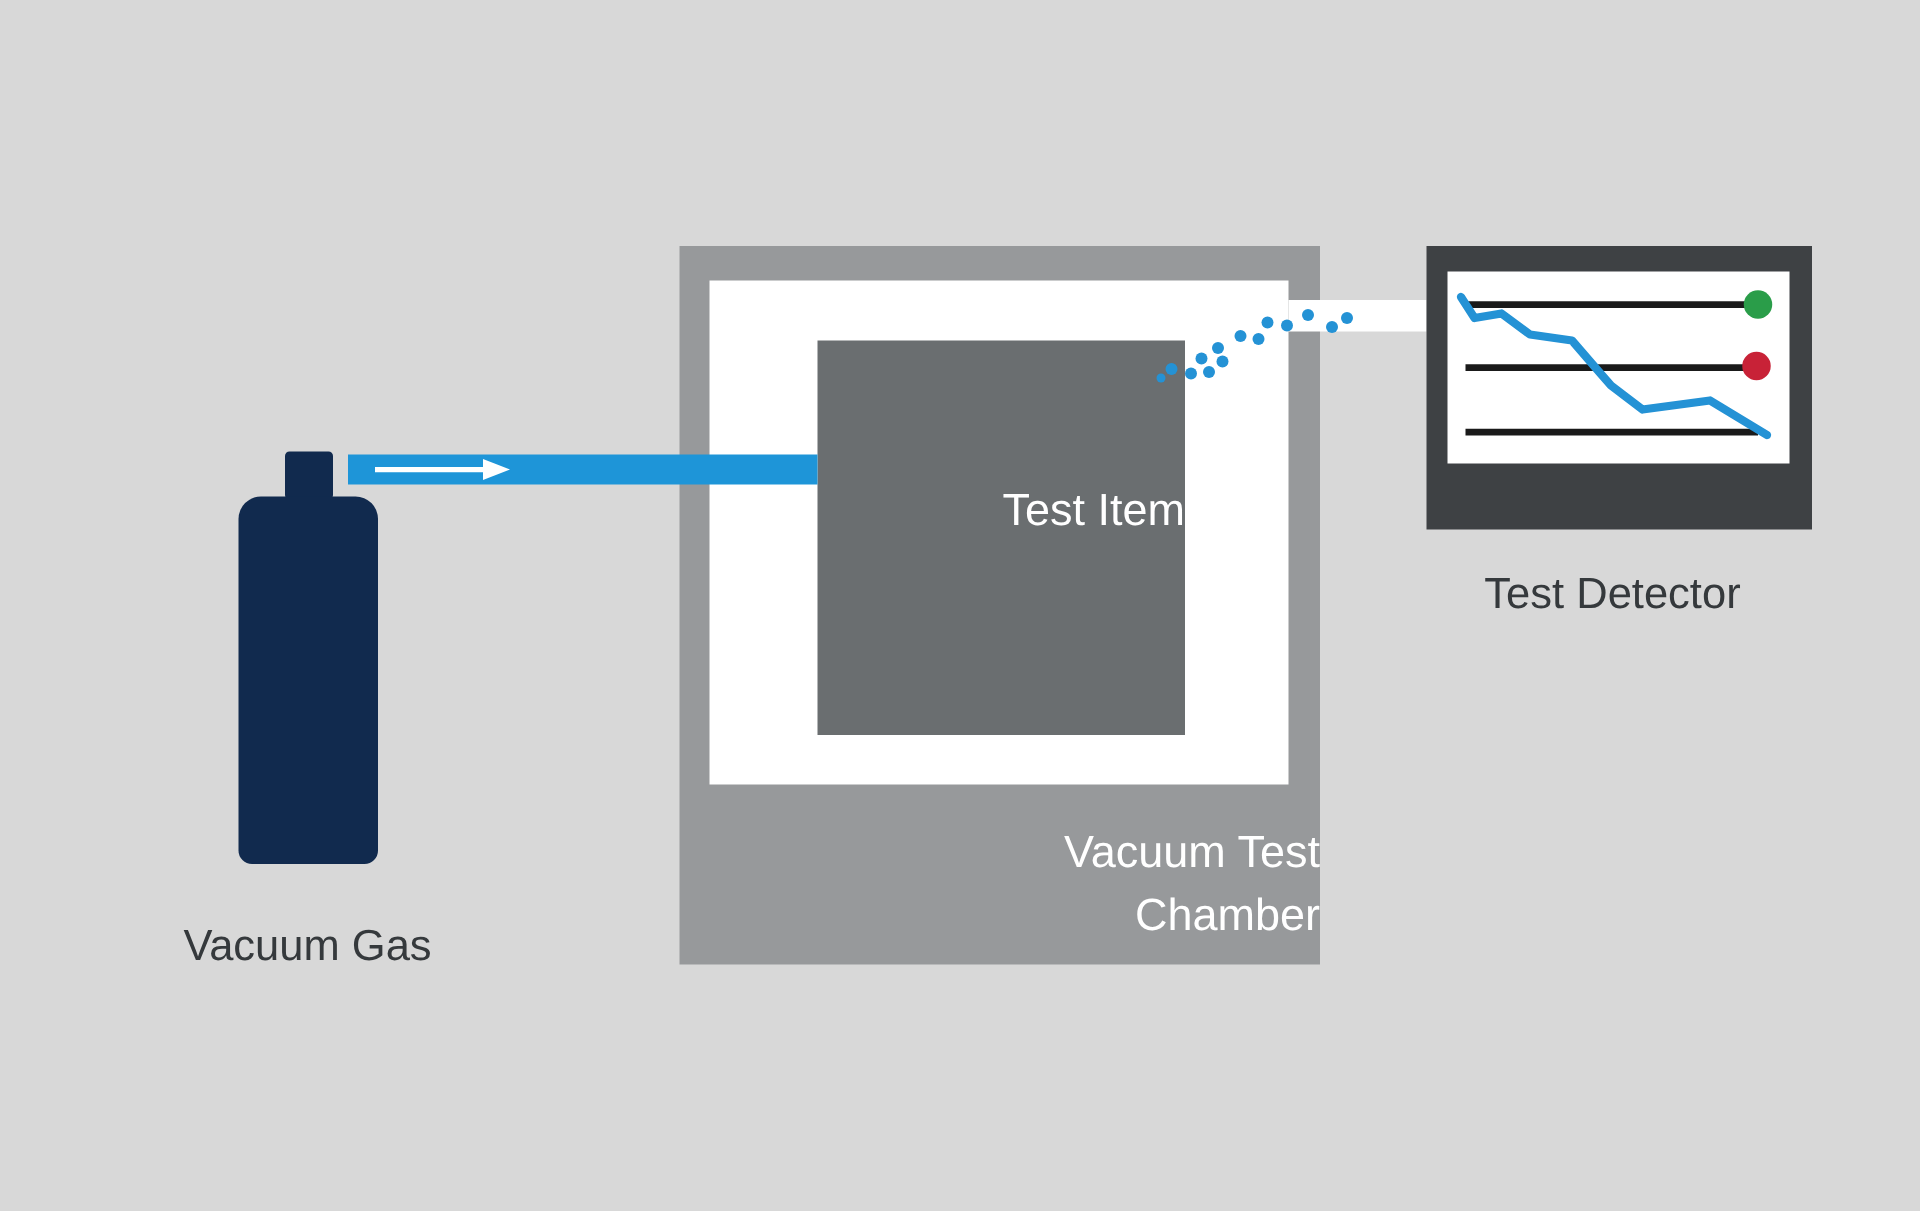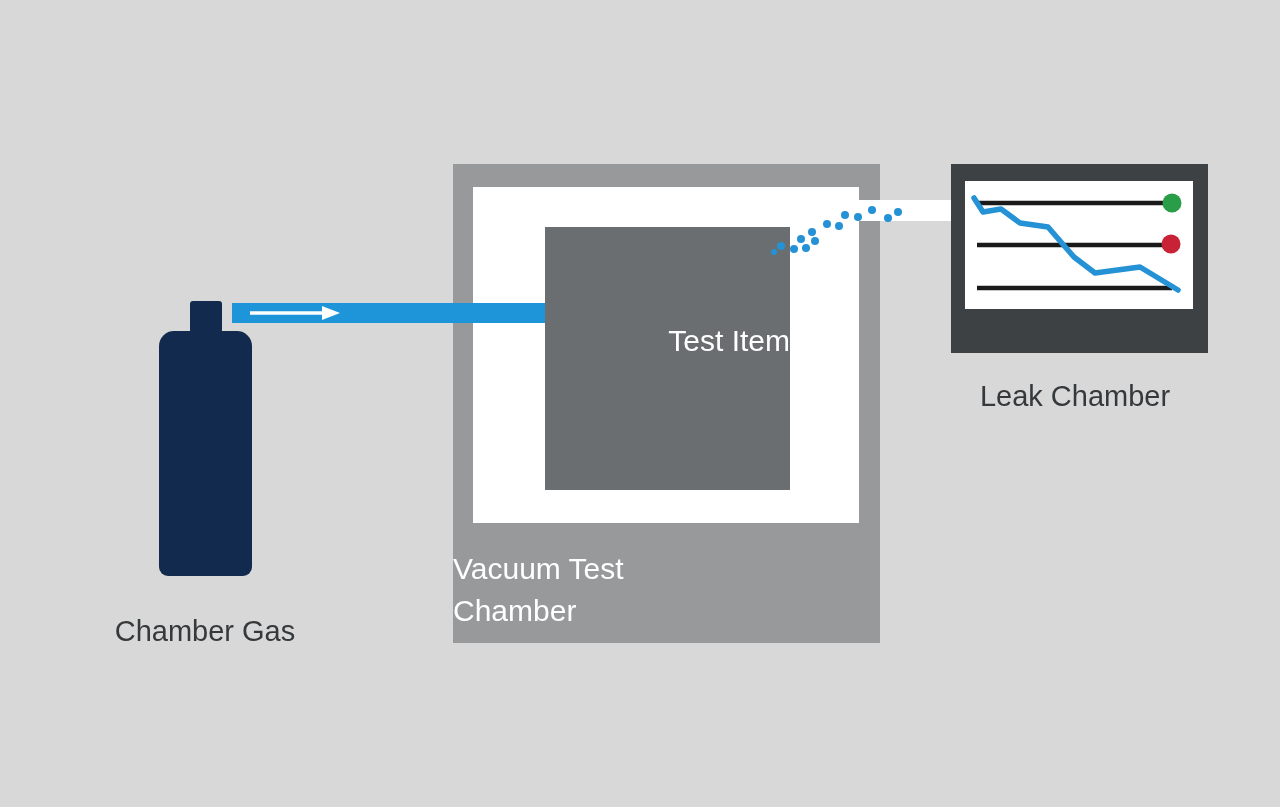--- a/index.html
+++ b/index.html
@@ -19,21 +19,21 @@
   
   .gas-pipe{left:232px;top:303px;width:313px;height:20px;
     background:var(--tracer-flow-blue,#1e95d8);z-index:2;}
   .gas-pipe svg{position:absolute;left:8px;top:0;}
 
   
   .chamber{left:453px;top:164px;width:427px;height:479px;
     background:var(--chamber-gray,#97999b);z-index:1;}
   .chamber-interior{left:20px;top:23px;width:386px;height:336px;
     background:var(--screen-white,#ffffff);}
-  .chamber-label{left:0;top:384px;width:100%;text-align:left;
+  .chamber-label{left:0;top:384px;width:100%;text-align:right;
     color:var(--chamber-label-text,#ffffff);font-size:30px;line-height:42px;}
 
   
   .test-item{left:545px;top:227px;width:245px;height:263px;
     background:var(--test-item-gray,#6a6e70);z-index:2;}
   .test-item-label{left:0;top:97px;width:100%;text-align:right;
     color:var(--chamber-label-text,#ffffff);font-size:30px;}
 
   
   .detector-pipe{left:859px;top:200px;width:92px;height:21px;
@@ -105,14 +105,14 @@
         <line x1="12" x2="200" y1="22" y2="22" stroke="#1a1a1a" stroke-width="4.5"></line>
         <line x1="12" x2="200" y1="64" y2="64" stroke="#1a1a1a" stroke-width="4.5"></line>
         <line x1="12" x2="207" y1="107" y2="107" stroke="#1a1a1a" stroke-width="4.5"></line>
         <polyline points="9,17 18,31 36,28 55,42 83,46 102,68 109,76 130,92 175,86 213,109" fill="none" stroke="#2492d5" stroke-width="5.5" stroke-linejoin="round" stroke-linecap="round"></polyline>
         <circle cx="207" cy="22" r="9.5" fill="#2a9d49"></circle>
         <circle cx="206" cy="63" r="9.5" fill="#c82237"></circle>
       </svg>
   </div>
 </div>
 
-<div class="abs caption tracer-caption">Chamber Gas</div>
-<div class="abs caption detector-caption">Leak Chamber</div>
+<div class="abs caption tracer-caption">Vacuum Gas</div>
+<div class="abs caption detector-caption">Test Detector</div>
 
 </body></html>

